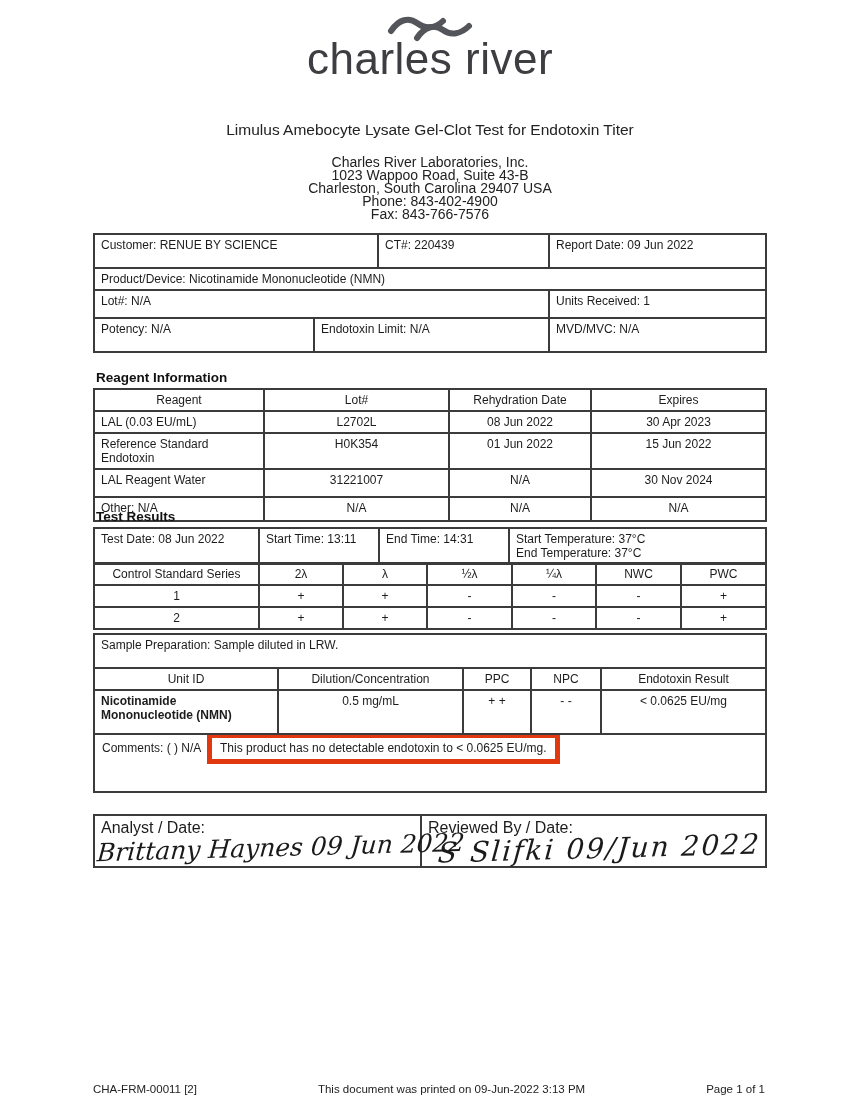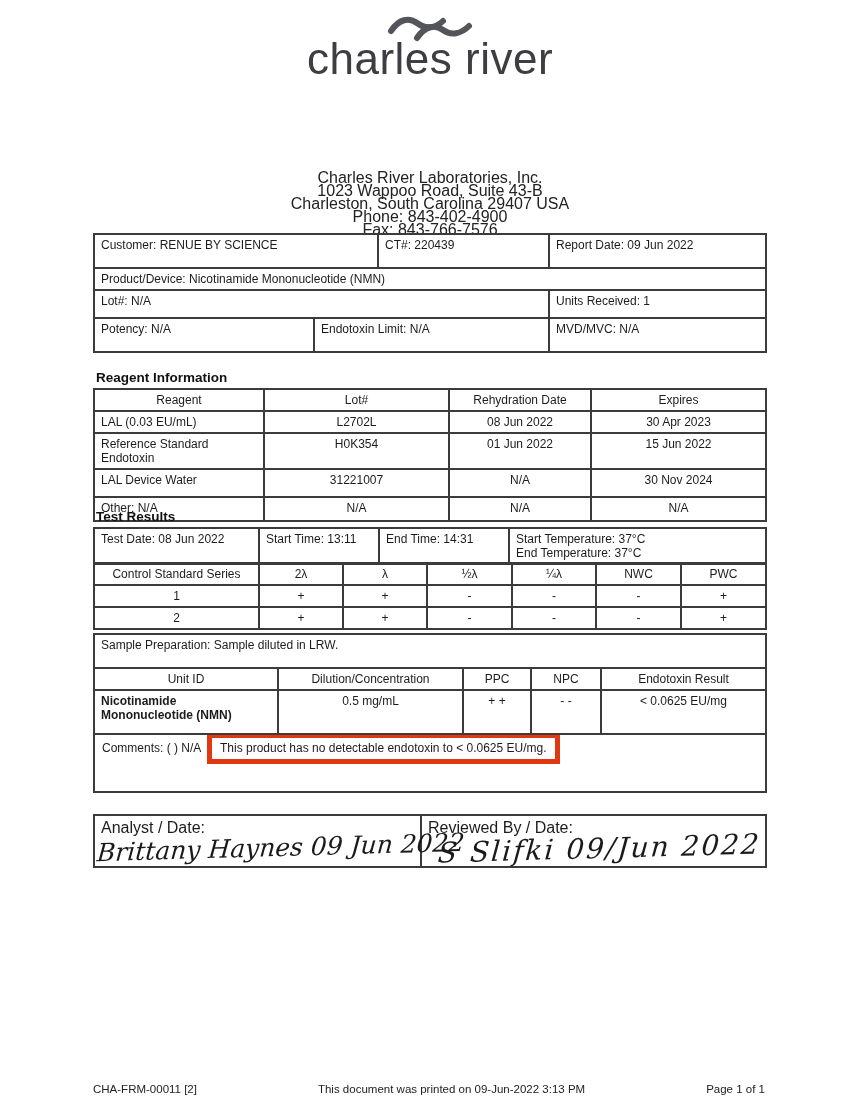--- a/index.html
+++ b/index.html
@@ -14,21 +14,21 @@
     overflow:hidden;
   }
   .centered { position:absolute; left:0; width:860px; text-align:center; }
   .logo-icon { top:12px; }
   .logo-text {
     top:34px;
     font-size:44px; font-weight:400; letter-spacing:0.5px;
     color:#3e3e42;
   }
   .doc-title { top:121px; font-size:15.5px; color:#222; }
-  .address-block { top:171px; font-size:16px; line-height:13px; color:#222; }
+  .address-block { top:156px; font-size:14px; line-height:13px; color:#222; }
 
   .section-heading {
     position:absolute; left:96px;
     font-size:13.5px; font-weight:bold; color:#111;
   }
 
   table.doc-table {
     position:absolute; left:93px; width:672px;
     border-collapse:collapse; table-layout:fixed;
     font-size:12px; color:#1c1c1c;
@@ -103,20 +103,21 @@
 <div class="page">
 
   <div class="centered logo-icon">
     <svg width="92" height="32" viewBox="0 0 92 32" aria-hidden="true">
       <path d="M7 19 C15 7 25 5 33 11 C41 17 51 17 59 9" stroke="#54555a" stroke-width="6" fill="none" stroke-linecap="round"></path>
       <path d="M33 26 C41 14 51 12 59 18 C67 24 77 22 85 14" stroke="#54555a" stroke-width="6" fill="none" stroke-linecap="round"></path>
     </svg>
   </div>
   <div class="centered logo-text">charles river</div>
 
+  <div class="centered doc-title">Limulus Amebocyte Lysate Gel-Clot Test for Endotoxin Titer</div>
 
   <div class="centered address-block">
     <div>Charles River Laboratories, Inc.</div>
     <div>1023 Wappoo Road, Suite 43-B</div>
     <div>Charleston, South Carolina 29407 USA</div>
     <div>Phone: 843-402-4900</div>
     <div>Fax: 843-766-7576</div>
   </div>
 
   <table class="doc-table" style="top:233px;">
@@ -168,21 +169,21 @@
       <td class="ctr mid">08 Jun 2022</td>
       <td class="ctr mid">30 Apr 2023</td>
     </tr>
     <tr class="reagent-r1">
       <td>Reference Standard Endotoxin</td>
       <td class="ctr mid">H0K354</td>
       <td class="ctr mid">01 Jun 2022</td>
       <td class="ctr mid">15 Jun 2022</td>
     </tr>
     <tr class="reagent-r2">
-      <td class="mid">LAL Device Water</td>
+      <td class="mid">LAL Reagent Water</td>
       <td class="ctr">31221007</td>
       <td class="ctr mid">N/A</td>
       <td class="ctr">30 Nov 2024</td>
     </tr>
     <tr class="reagent-r3">
       <td class="mid">Other: N/A</td>
       <td class="ctr">N/A</td>
       <td class="ctr">N/A</td>
       <td class="ctr">N/A</td>
     </tr>

